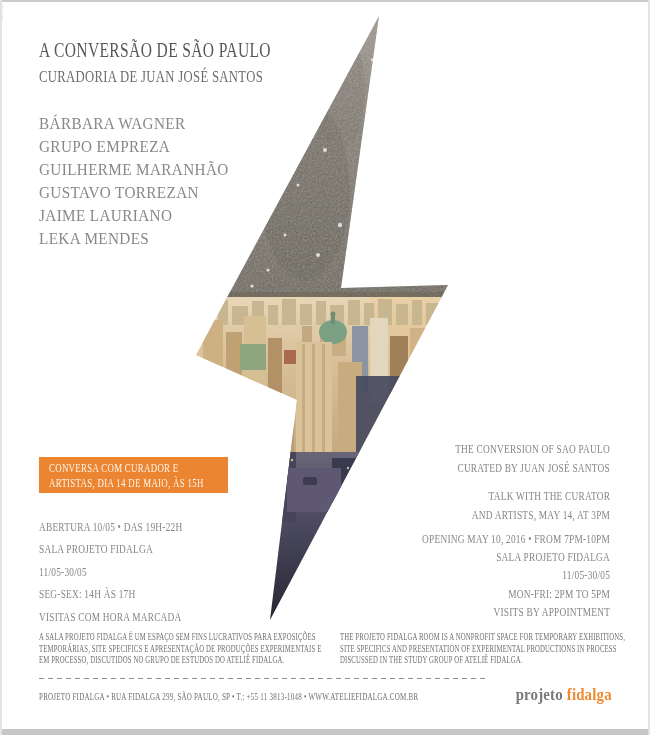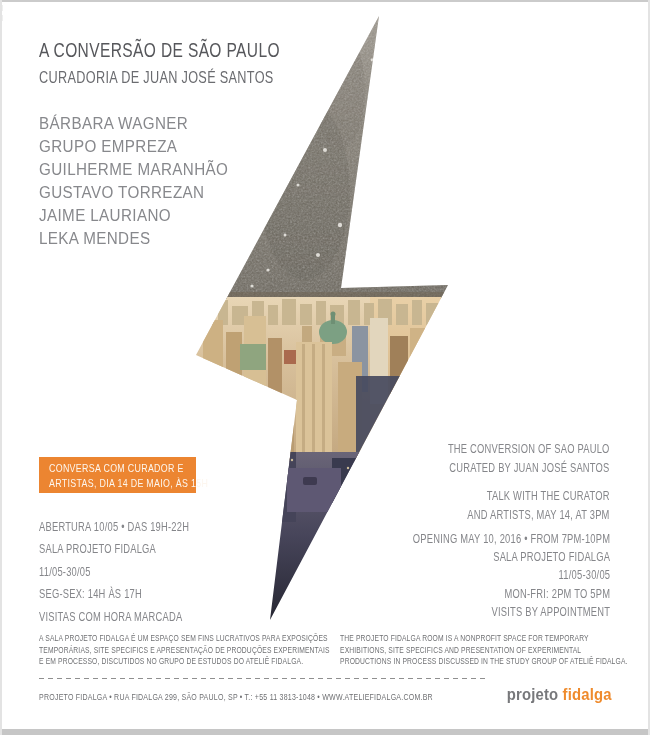--- a/index.html
+++ b/index.html
@@ -1,37 +1,37 @@
 <!DOCTYPE html>
 <html><head>
 <meta charset="utf-8">
 <style>
   html,body{margin:0;padding:0;background:#ffffff;}
   #poster{
     position:relative;width:650px;height:735px;overflow:hidden;
     background:#ffffff;
-    font-family:Liberation Sans, sans-serif;
+    font-family:Liberation Serif, serif;
     -webkit-font-smoothing:antialiased;
   }
   .abs{position:absolute;}
   
   .oL{transform-origin:left top;}
   .oR{transform-origin:right top;}
   .cx71{transform:scaleX(.71);}
   .cx72{transform:scaleX(.72);}
   .cx74{transform:scaleX(.74);}
   .cx77{transform:scaleX(.77);}
   .cx90{transform:scaleX(.90);}
   .cx95{transform:scaleX(.95);}
 
   .title{left:39px;top:38px;font-size:21px;line-height:24px;color:#56575B;letter-spacing:.5px;white-space:nowrap;}
   .subtitle{left:39px;top:67px;font-size:16.5px;line-height:20px;color:#6B6C70;letter-spacing:.4px;white-space:nowrap;}
   .artists{left:39px;top:112px;font-size:16px;line-height:23px;color:#87888C;letter-spacing:.4px;white-space:nowrap;}
 
-  .badge{left:39px;top:457px;width:157px;height:36px;background:#EC8531;}
+  .badge{left:39px;top:457px;width:189px;height:36px;background:#EC8531;}
   .badge-text{position:absolute;left:10px;top:4px;font-size:11.5px;line-height:14.5px;color:#FDF6EE;letter-spacing:.4px;white-space:nowrap;}
 
   .sched-pt{left:39px;top:516px;font-size:13px;line-height:22.4px;color:#85868A;letter-spacing:.3px;white-space:nowrap;}
 
   .en-block{right:40px;text-align:right;font-size:13px;color:#85868A;letter-spacing:.3px;white-space:nowrap;}
   .en-title{top:440px;line-height:18.5px;}
   .en-talk{top:487px;line-height:18.5px;}
   .en-sched{top:530px;line-height:18.2px;}
 
   .about{top:632px;width:410px;font-size:9.5px;line-height:11.6px;color:#6F7073;letter-spacing:.2px;}

